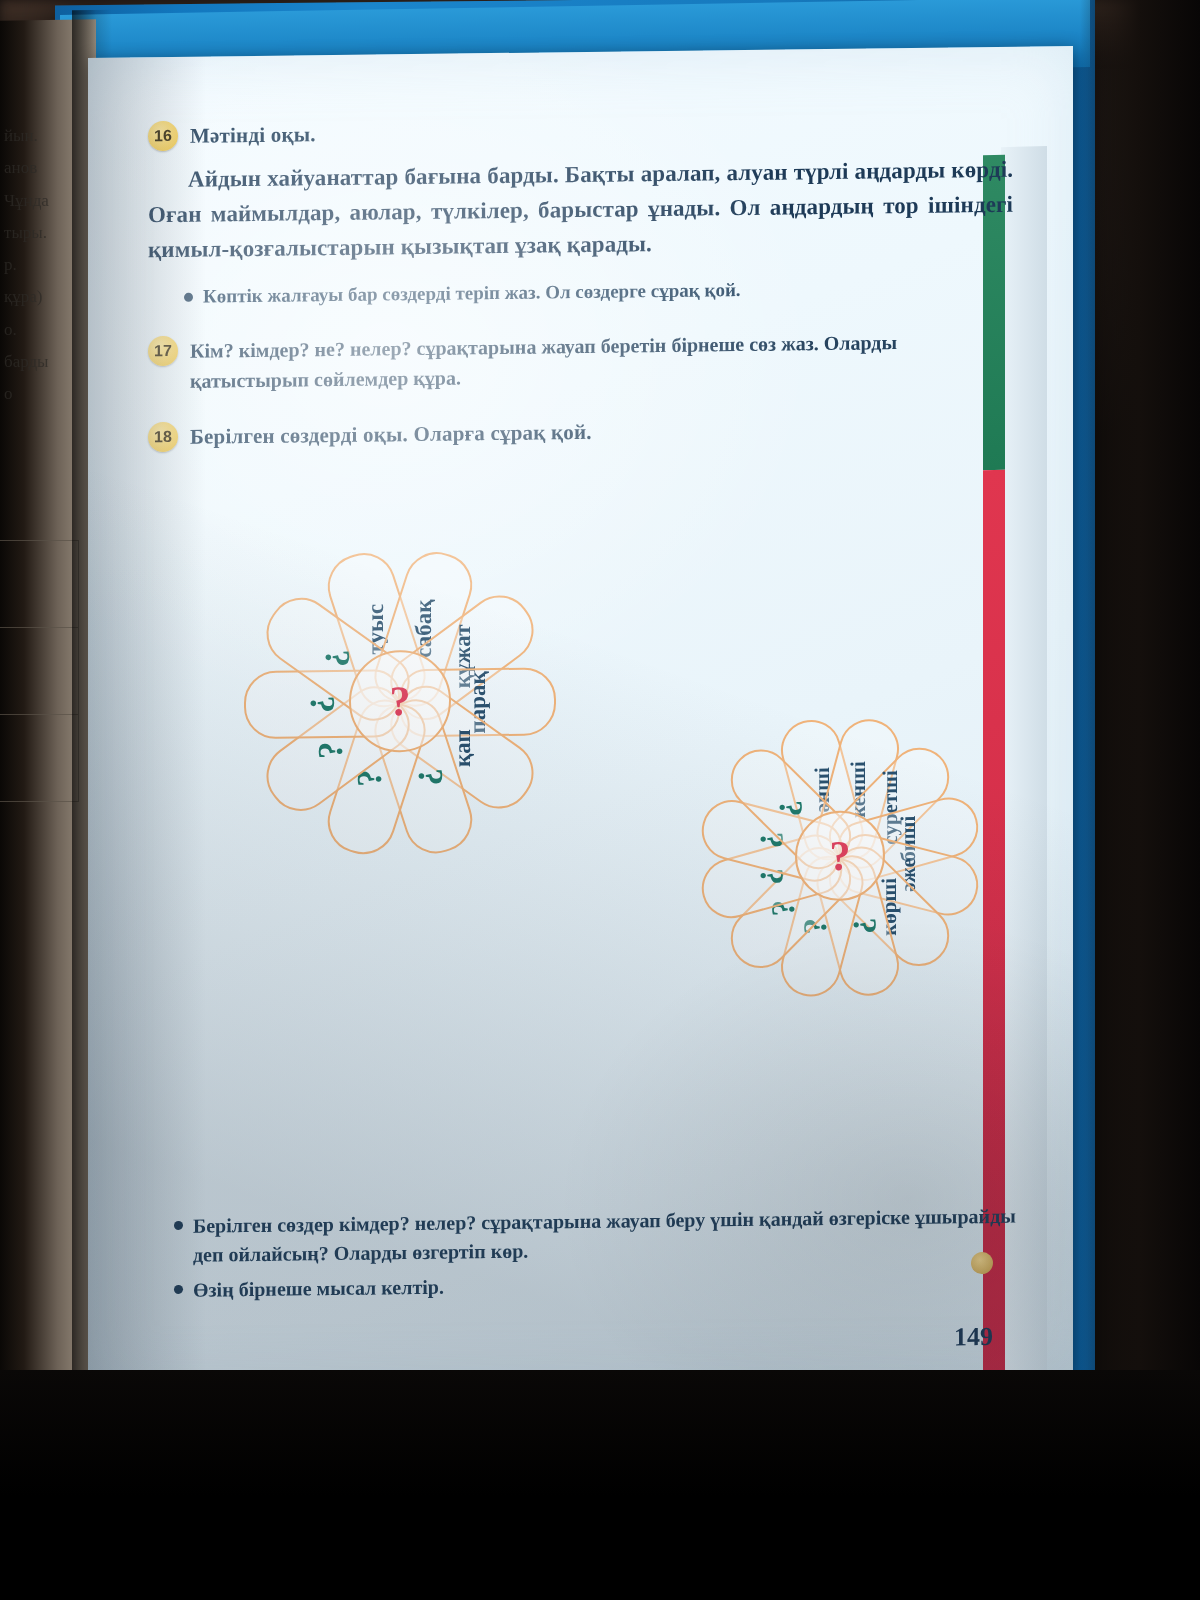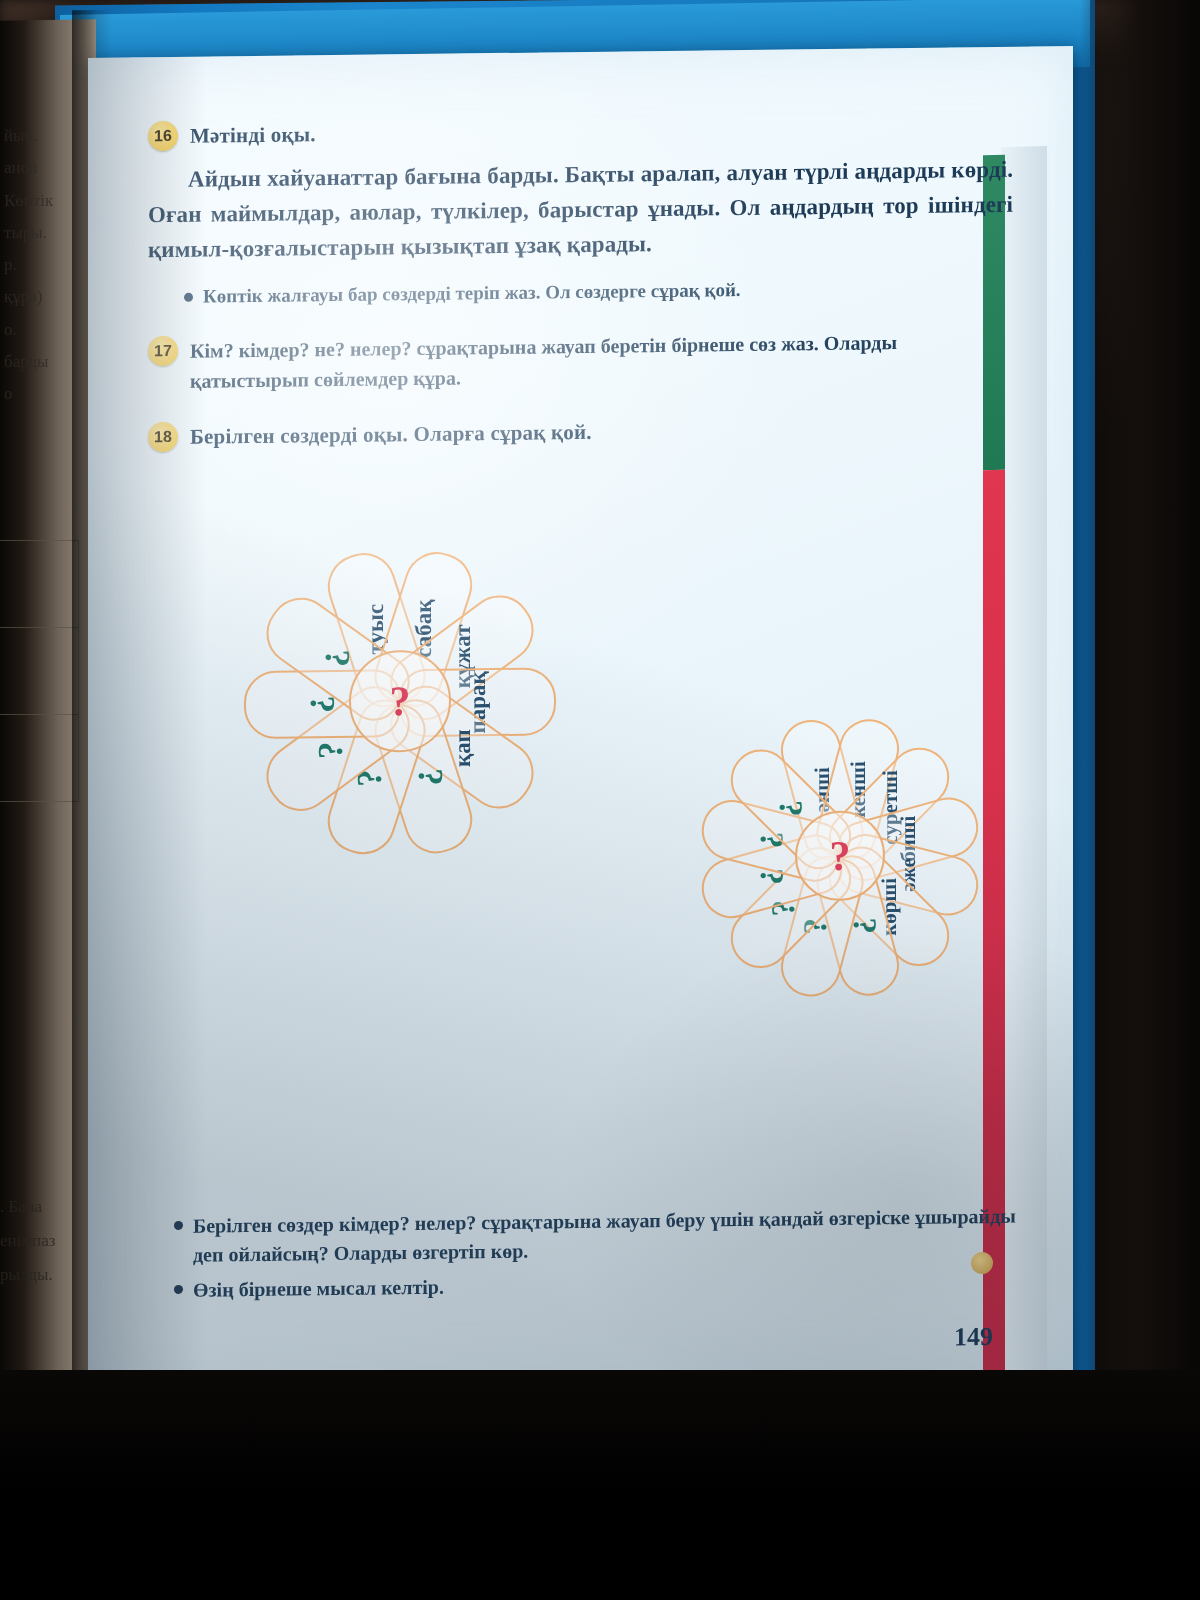--- a/index.html
+++ b/index.html
@@ -343,38 +343,33 @@
   <div class="blur-fg-top"></div>
 
   <div id="book">
     <div class="cover"></div>
     <div class="cover-top"></div>
 
     <div class="left-page"></div>
     <div class="left-page-text">
       <div>йын.</div>
       <div>анов</div>
-      <div>Көптік</div>
+      <div>Чұнда</div>
       <div>тыры.</div>
       <div>р.</div>
       <div>құра)</div>
       <div>о.</div>
       <div>барды</div>
       <div>о</div>
     </div>
     <div class="left-table">
       <div class="r"></div>
         <div class="r"></div>
         <div class="r"></div>
     </div>
-    <div class="left-bottom-text">
-      <div>. Бала</div>
-      <div>енімпаз</div>
-      <div>рылды.</div>
-    </div>
     <div class="spine"></div>
 
     <div id="page">
       <div class="edge-white"></div>
       <div class="edge-green"></div>
       <div class="edge-red"></div>
       <div class="edge-dot"></div>
 
       <div class="content">
 

